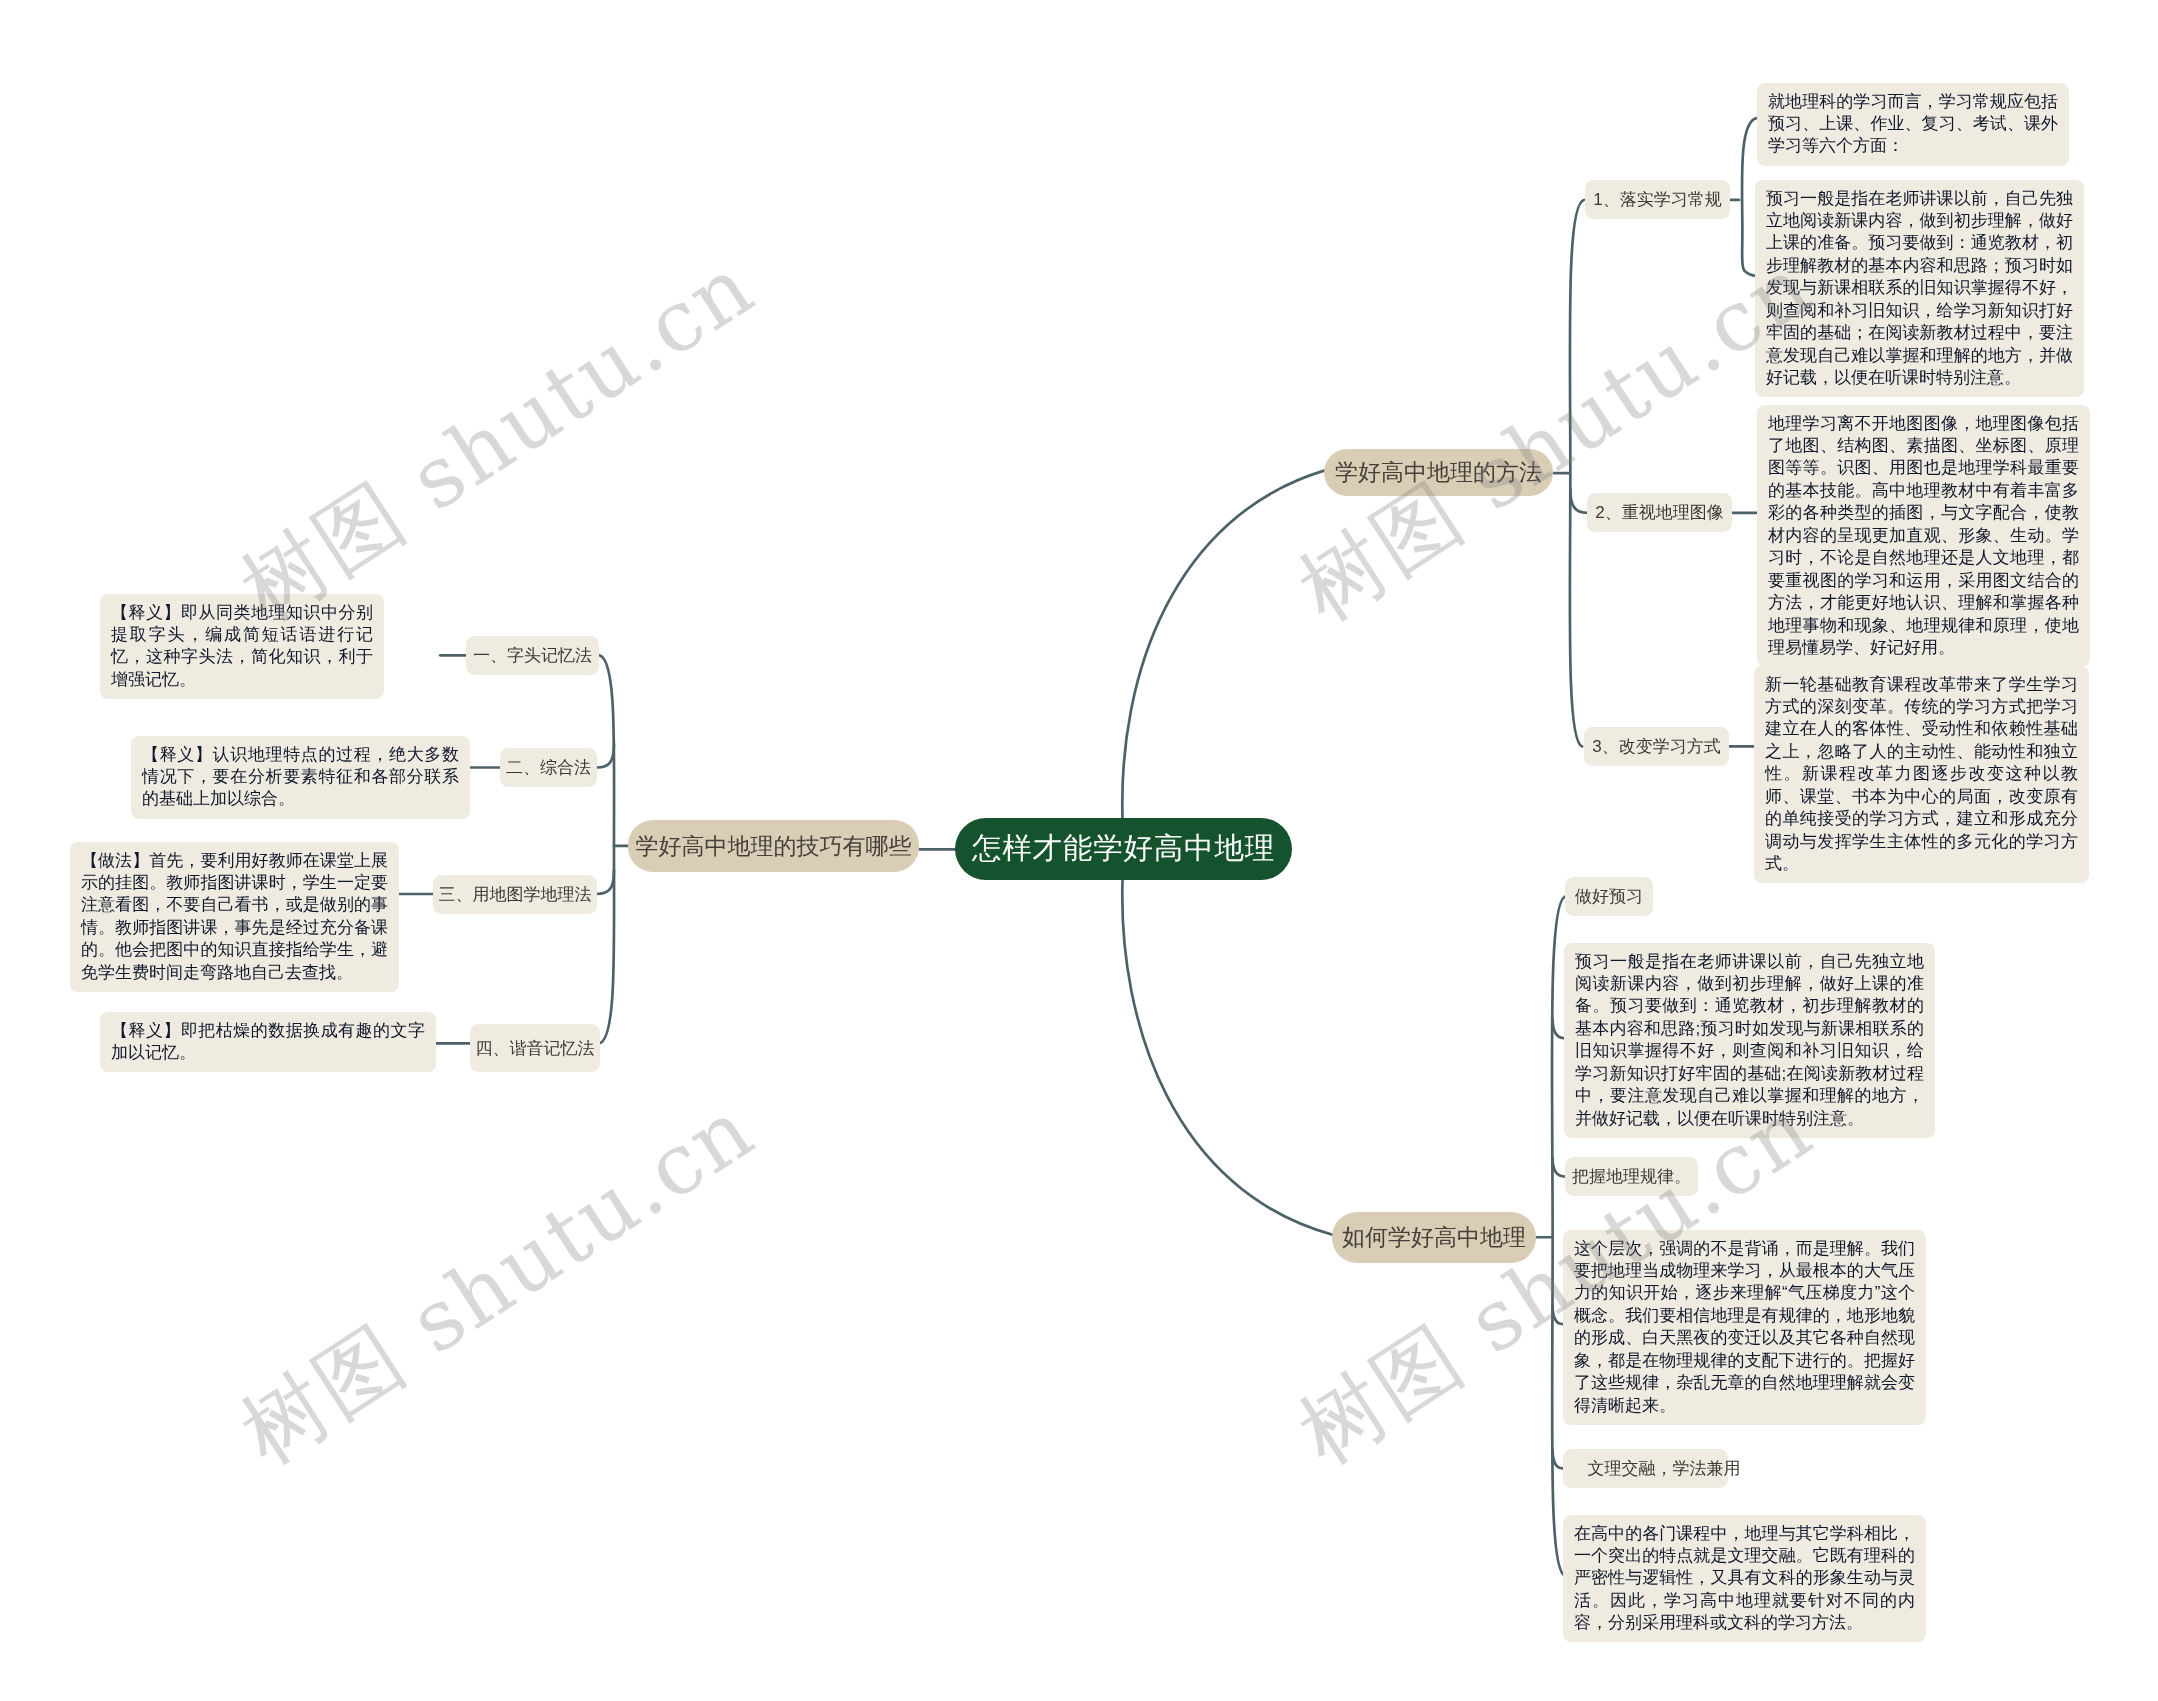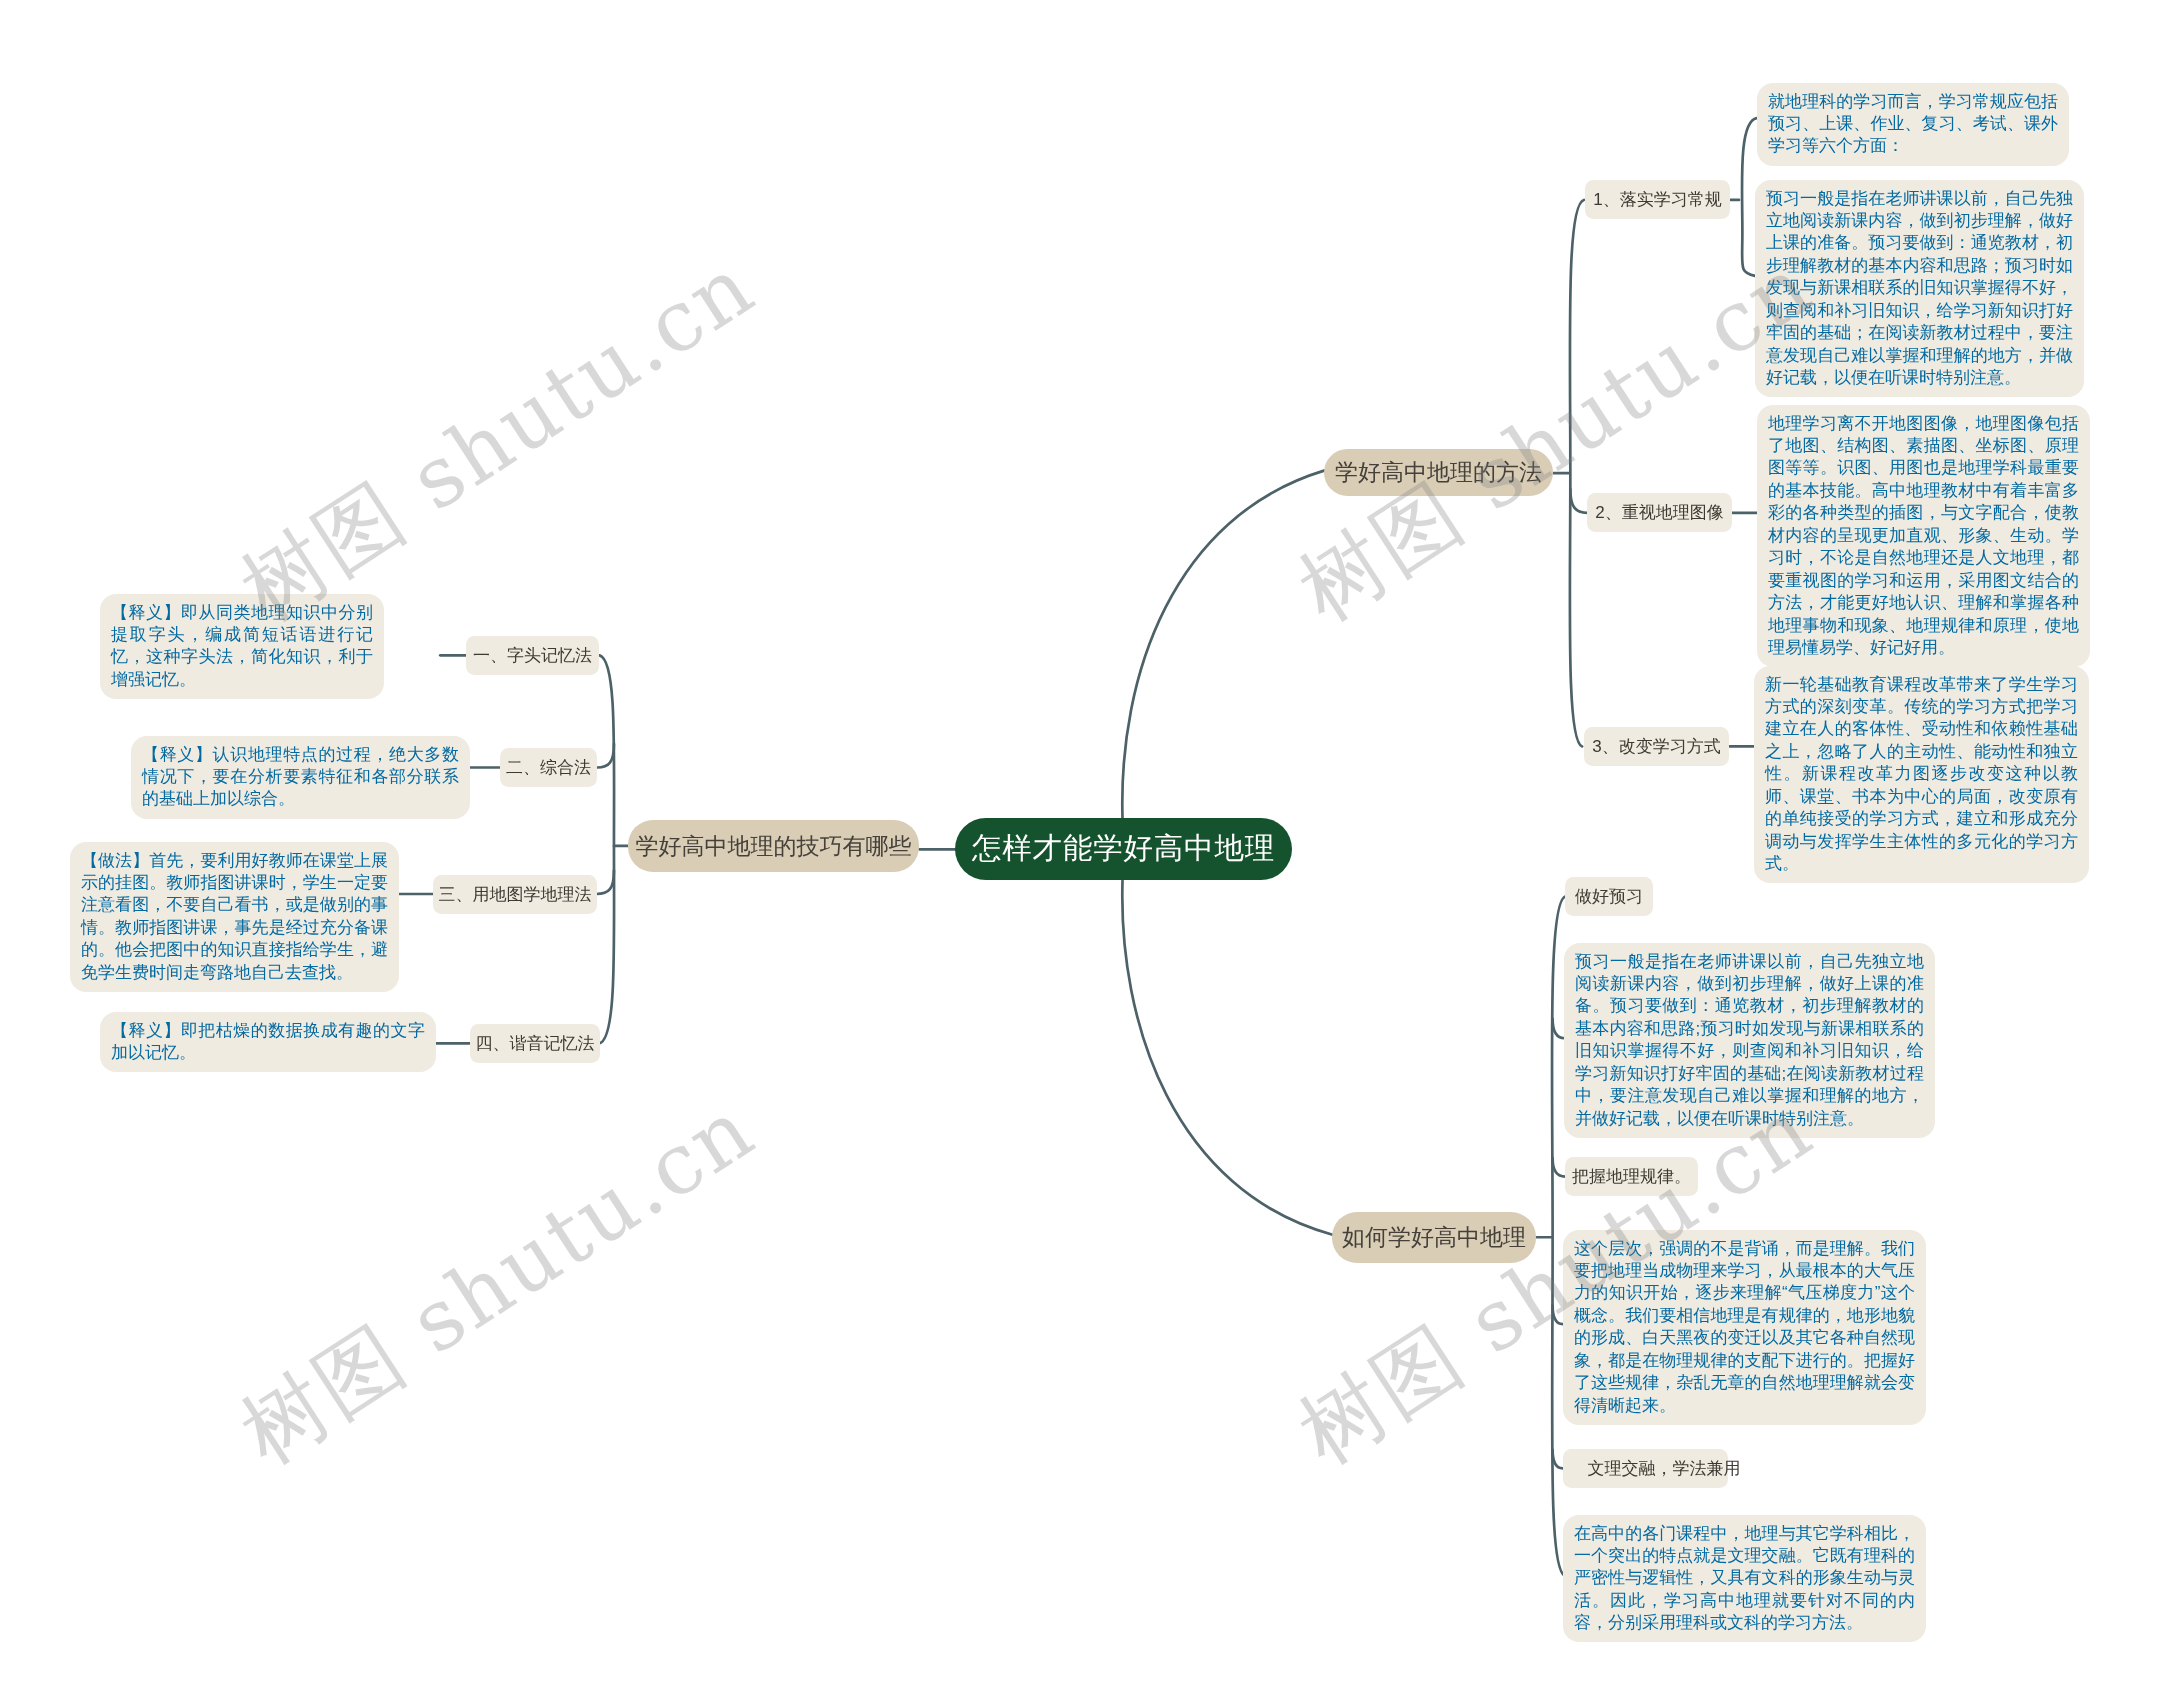--- a/index.html
+++ b/index.html
@@ -19,21 +19,21 @@
     background:#d9cdb6;color:#45413a;border-radius:25px;
     display:flex;align-items:center;justify-content:center;
     font-size:23px;
   }
   .lbl{
     background:#f0ebe1;color:#3d3a33;border-radius:8.4px;
     display:flex;align-items:center;justify-content:center;
     font-size:17px;white-space:nowrap;
   }
   .box{
-    background:#f0ebe1;color:#0369a1;border-radius:16px;
+    background:#f0ebe1;color:#0f172a;border-radius:8px;
     padding:7.6px 11px;font-size:17px;line-height:1.32;
     text-align:justify;word-break:break-all;
   }
   .wm{
     position:absolute;z-index:4;white-space:nowrap;pointer-events:none;
     font-family:"DejaVu Serif","Liberation Serif",serif;
     font-size:84px;color:rgba(125,125,125,0.30);
     transform:translate(-50%,-50%) rotate(-33deg);
     letter-spacing:2.5px;
   }
@@ -89,21 +89,21 @@
 
 <div class="node lbl" style="left:466px;top:636px;width:133px;height:39px;">一、字头记忆法</div>
 <div class="node box" style="left:100px;top:594px;width:284px;">【释义】即从同类地理知识中分别提取字头，编成简短话语进行记忆，这种字头法，简化知识，利于增强记忆。</div>
 
 <div class="node lbl" style="left:500px;top:748px;width:97px;height:39px;">二、综合法</div>
 <div class="node box" style="left:131px;top:736px;width:339px;">【释义】认识地理特点的过程，绝大多数情况下，要在分析要素特征和各部分联系的基础上加以综合。</div>
 
 <div class="node lbl" style="left:433px;top:875px;width:164px;height:39px;">三、用地图学地理法</div>
 <div class="node box" style="left:70px;top:842px;width:329px;">【做法】首先，要利用好教师在课堂上展示的挂图。教师指图讲课时，学生一定要注意看图，不要自己看书，或是做别的事情。教师指图讲课，事先是经过充分备课的。他会把图中的知识直接指给学生，避免学生费时间走弯路地自己去查找。</div>
 
-<div class="node lbl" style="left:470px;top:1024px;width:130px;height:39px;">四、谐音记忆法</div>
+<div class="node lbl" style="left:470px;top:1024px;width:130px;height:48px;">四、谐音记忆法</div>
 <div class="node box" style="left:100px;top:1012px;width:336px;">【释义】即把枯燥的数据换成有趣的文字加以记忆。</div>
 
 <div class="node branch" style="left:1324px;top:449px;width:229px;height:47px;">学好高中地理的方法</div>
 
 <div class="node lbl" style="left:1585px;top:180px;width:145px;height:39px;">1、落实学习常规</div>
 <div class="node box" style="left:1757px;top:83px;width:312px;">就地理科的学习而言，学习常规应包括预习、上课、作业、复习、考试、课外学习等六个方面：</div>
 <div class="node box" style="left:1755px;top:180px;width:329px;">预习一般是指在老师讲课以前，自己先独立地阅读新课内容，做到初步理解，做好上课的准备。预习要做到：通览教材，初步理解教材的基本内容和思路；预习时如发现与新课相联系的旧知识掌握得不好，则查阅和补习旧知识，给学习新知识打好牢固的基础；在阅读新教材过程中，要注意发现自己难以掌握和理解的地方，并做好记载，以便在听课时特别注意。</div>
 
 <div class="node lbl" style="left:1587px;top:493px;width:145px;height:39px;">2、重视地理图像</div>
 <div class="node box" style="left:1757px;top:405px;width:333px;">地理学习离不开地图图像，地理图像包括了地图、结构图、素描图、坐标图、原理图等等。识图、用图也是地理学科最重要的基本技能。高中地理教材中有着丰富多彩的各种类型的插图，与文字配合，使教材内容的呈现更加直观、形象、生动。学习时，不论是自然地理还是人文地理，都要重视图的学习和运用，采用图文结合的方法，才能更好地认识、理解和掌握各种地理事物和现象、地理规律和原理，使地理易懂易学、好记好用。</div>

